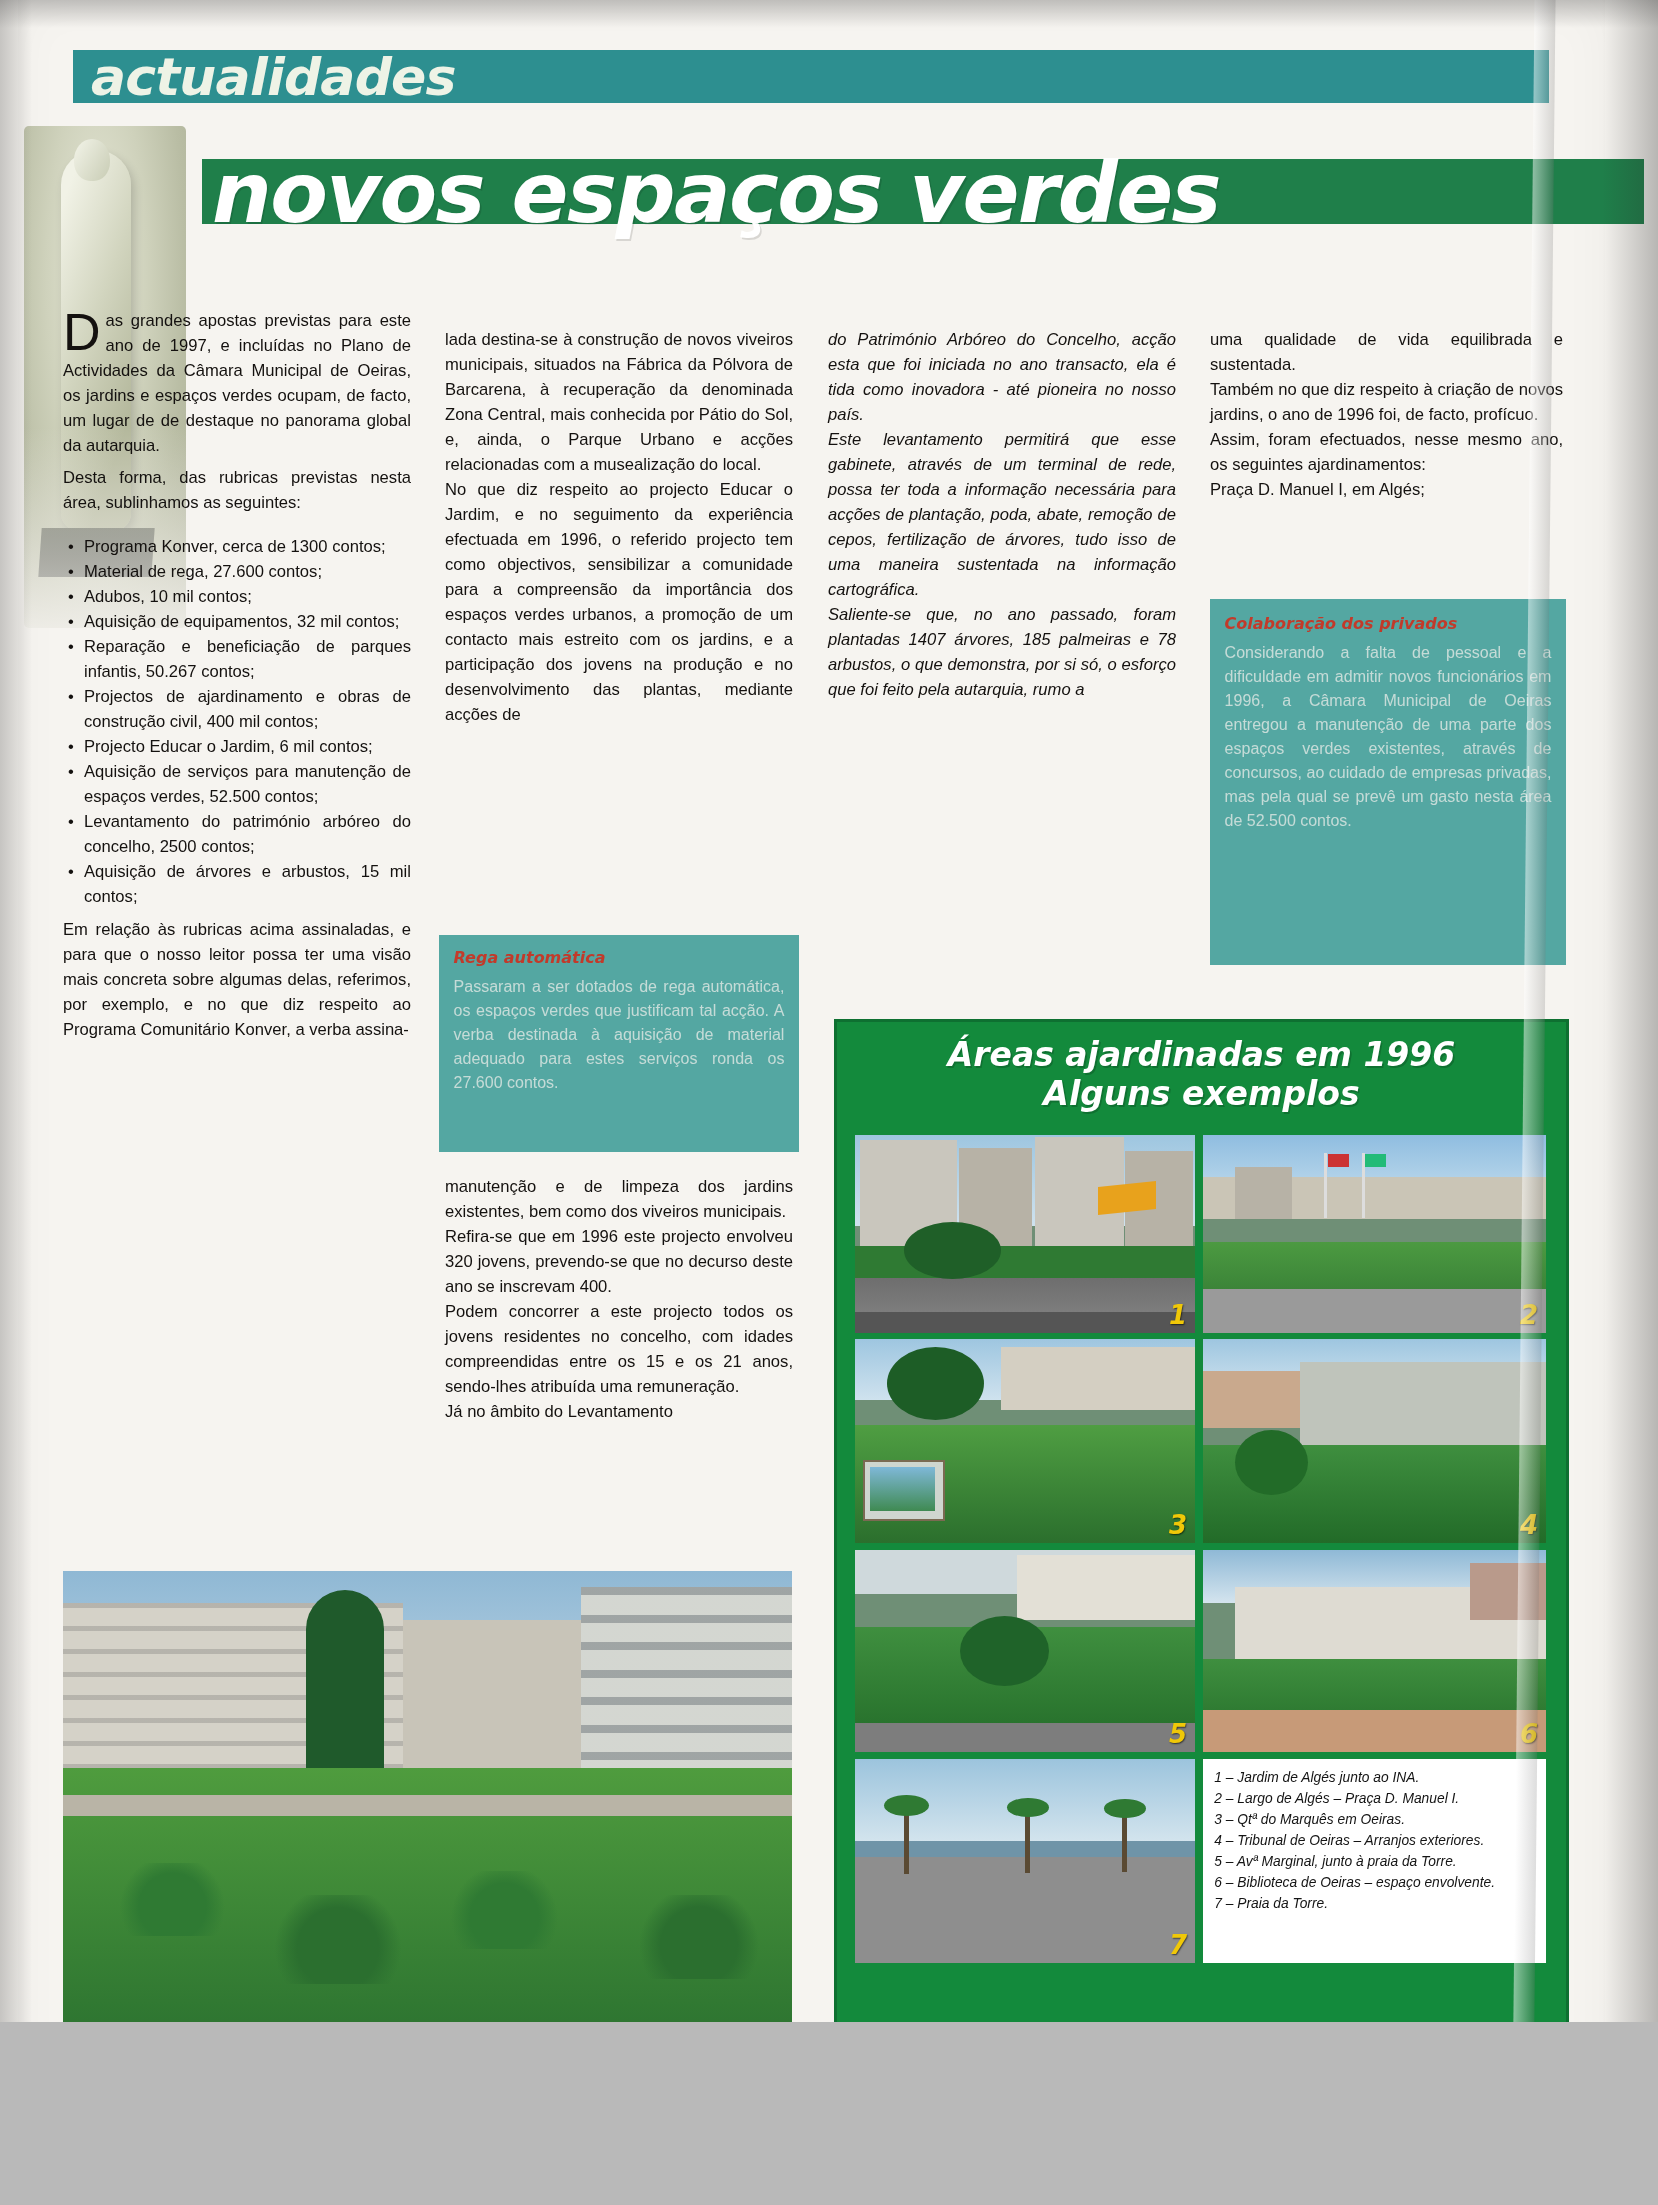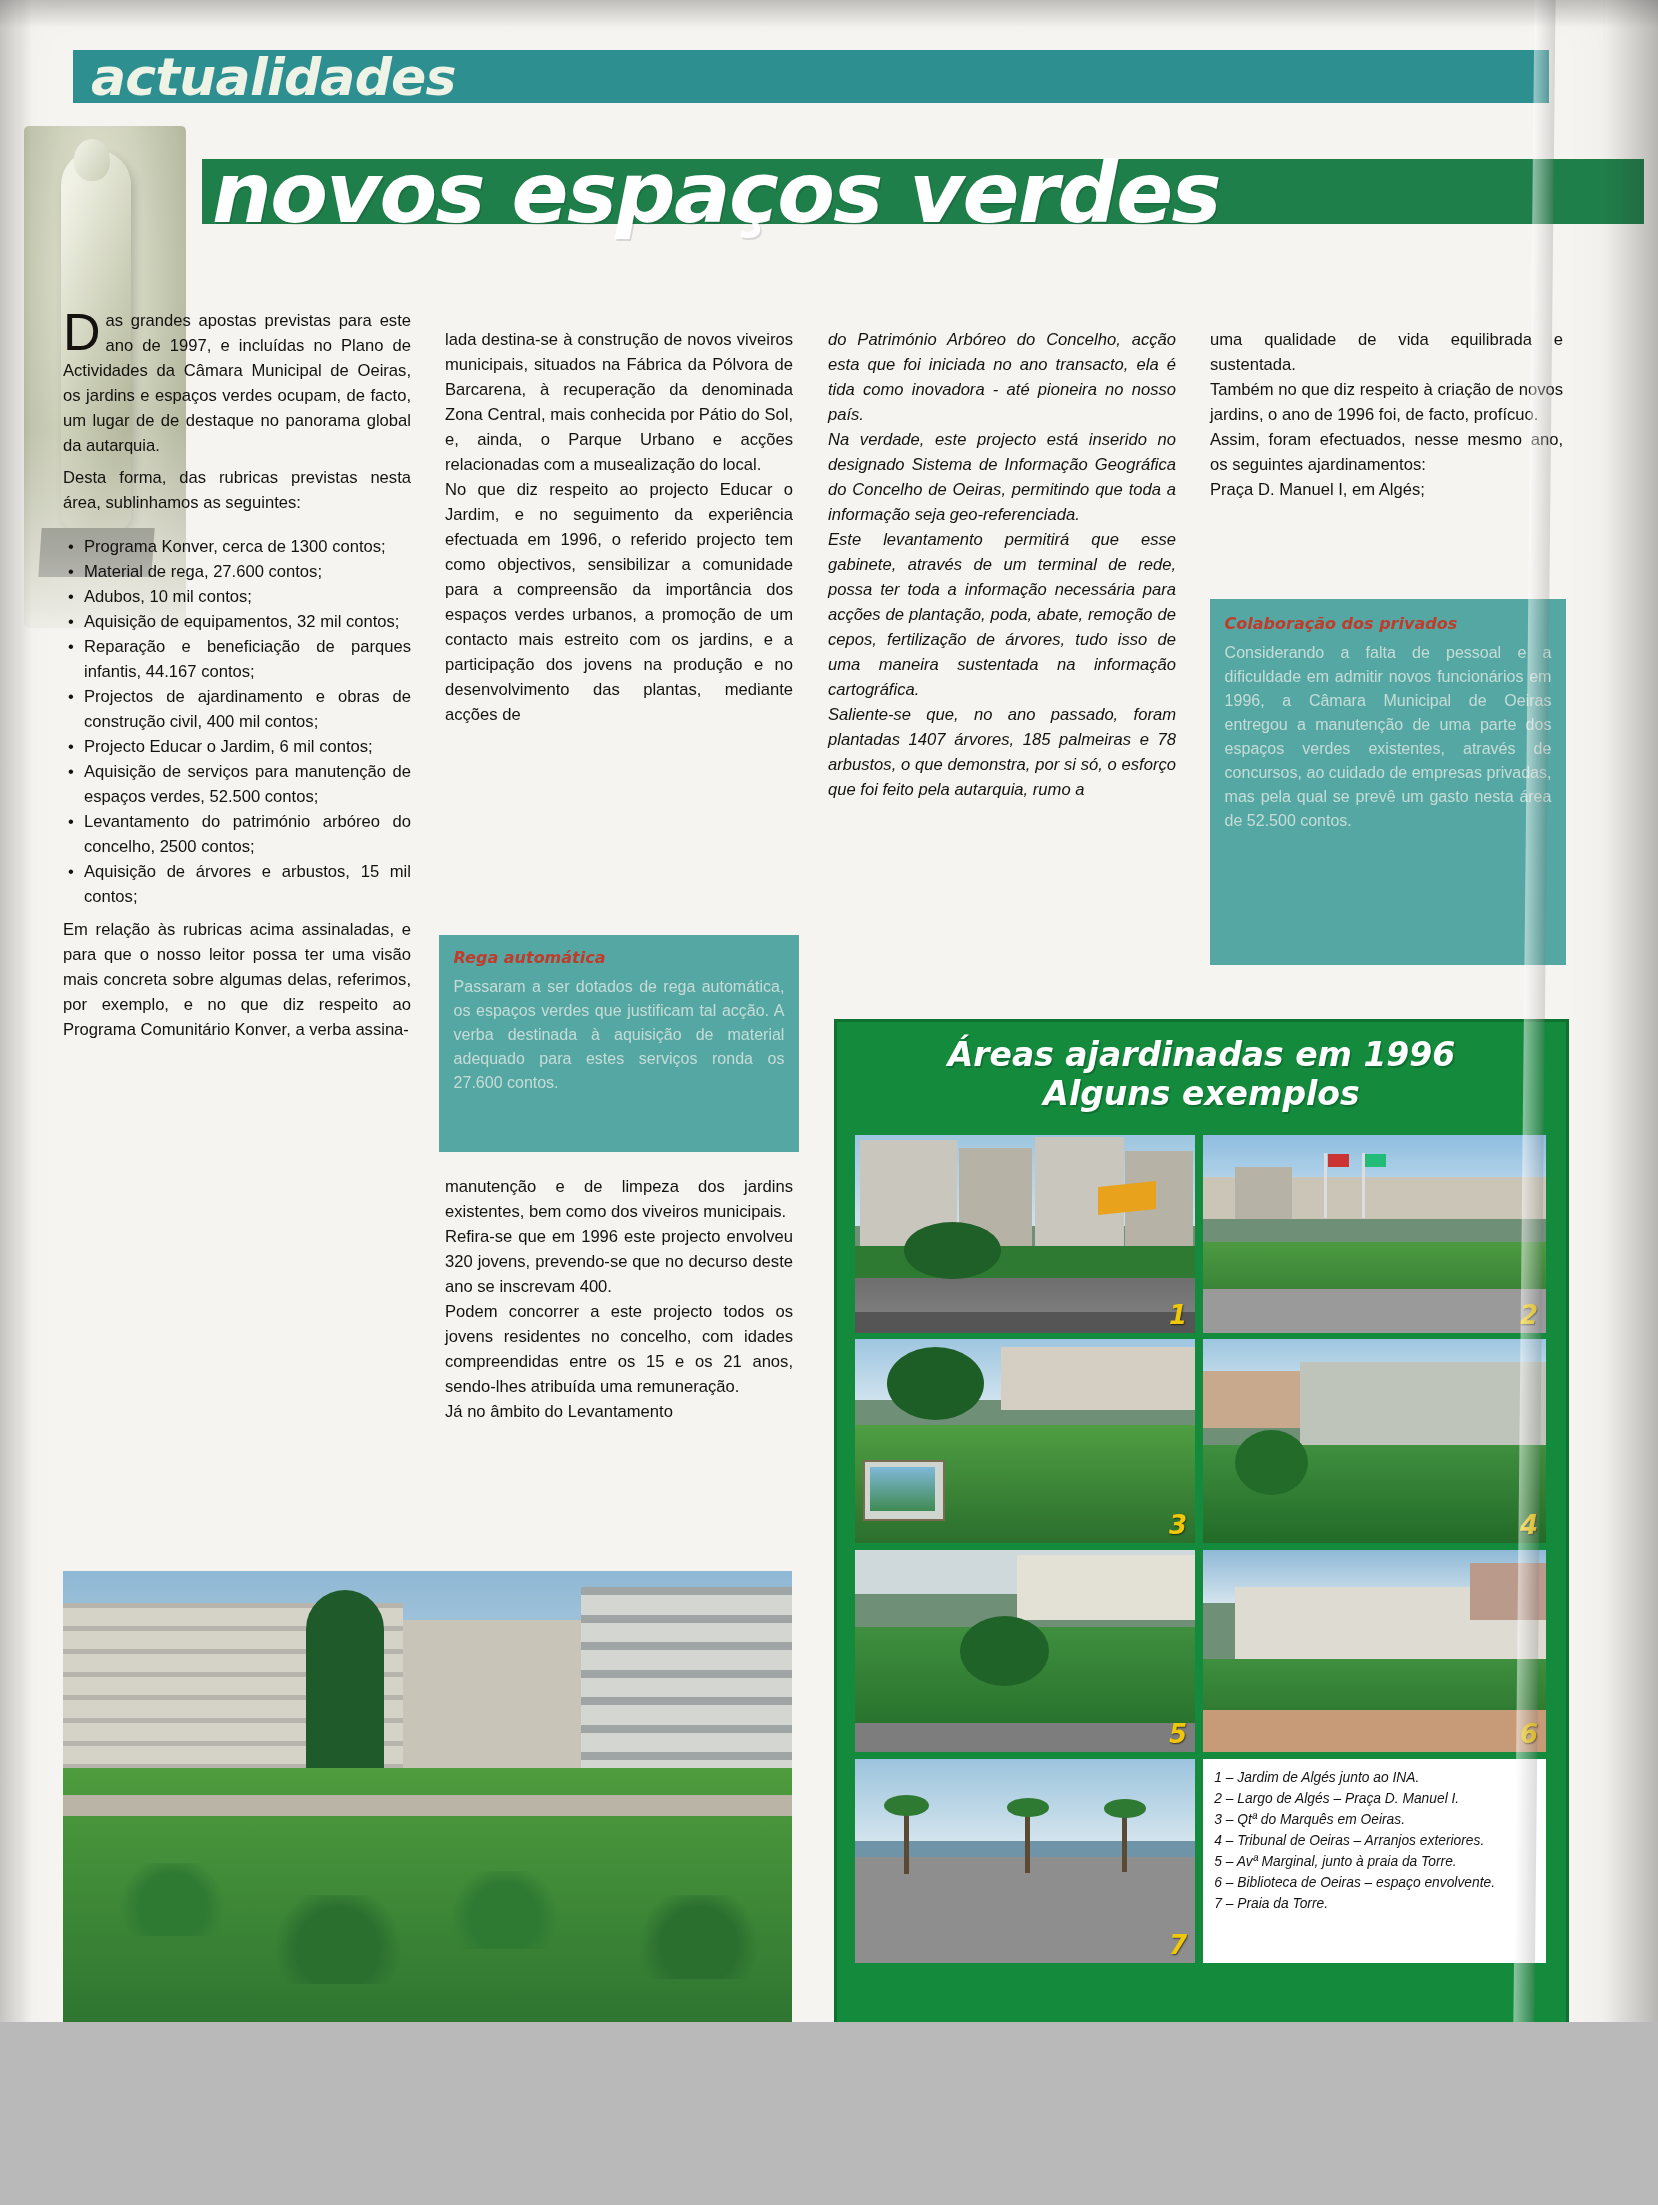--- a/index.html
+++ b/index.html
@@ -287,21 +287,21 @@
   </div>
 
   <div class="col" style="left:63px; top:308px; width:348px;">
     <p><span class="dropcap">D</span><span>as grandes apostas previstas para este ano de 1997, e incluídas no Plano de Actividades da Câmara Municipal de Oeiras, os jardins e espaços verdes ocupam, de facto, um lugar de de destaque no panorama global da autarquia.</span></p>
     <p style="margin-top:6.5px;">Desta forma, das rubricas previstas nesta área, sublinhamos as seguintes:</p>
     <ul class="bullets" style="margin-top:19px;">
       <li>Programa Konver, cerca de 1300 contos;</li>
       <li>Material de rega, 27.600 contos;</li>
       <li>Adubos, 10 mil contos;</li>
       <li>Aquisição de equipamentos, 32 mil contos;</li>
-      <li>Reparação e beneficiação de parques infantis, 44.167 contos;</li>
+      <li>Reparação e beneficiação de parques infantis, 50.267 contos;</li>
       <li>Projectos de ajardinamento e obras de construção civil, 400 mil contos;</li>
       <li>Projecto Educar o Jardim, 6 mil contos;</li>
       <li>Aquisição de serviços para manutenção de espaços verdes, 52.500 contos;</li>
       <li>Levantamento do património arbóreo do concelho, 2500 contos;</li>
       <li>Aquisição de árvores e arbustos, 15 mil contos;</li>
     </ul>
     <p style="margin-top:8px;">Em relação às rubricas acima assinaladas, e para que o nosso leitor possa ter uma visão mais concreta sobre algumas delas, referimos, por exemplo, e no que diz respeito ao Programa Comunitário Konver, a verba assina-</p>
   </div>
 
   <div class="col" style="left:445px; top:327px; width:348px;">
@@ -316,21 +316,20 @@
 
   <div class="col" style="left:445px; top:1174px; width:348px;">
     <p>manutenção e de limpeza dos jardins existentes, bem como dos viveiros municipais.</p>
     <p>Refira-se que em 1996 este projecto envolveu 320 jovens, prevendo-se que no decurso deste ano se inscrevam 400.</p>
     <p>Podem concorrer a este projecto todos os jovens residentes no concelho, com idades compreendidas entre os 15 e os 21 anos, sendo-lhes atribuída uma remuneração.</p>
     <p>Já no âmbito do Levantamento</p>
   </div>
 
   <div class="col" style="left:828px; top:327px; width:348px;font-style:italic;">
     <p>do Património Arbóreo do Concelho, acção esta que foi iniciada no ano transacto, ela é tida como inovadora - até pioneira no nosso país.</p>
-    <p>Na verdade, este projecto está inserido no designado Sistema de Informação Geográfica do Concelho de Oeiras, permitindo que toda a informação seja geo-referenciada.</p>
     <p>Este levantamento permitirá que esse gabinete, através de um terminal de rede, possa ter toda a informação necessária para acções de plantação, poda, abate, remoção de cepos, fertilização de árvores, tudo isso de uma maneira sustentada na informação cartográfica.</p>
     <p>Saliente-se que, no ano passado, foram plantadas 1407 árvores, 185 palmeiras e 78 arbustos, o que demonstra, por si só, o esforço que foi feito pela autarquia, rumo a</p>
   </div>
 
   <div class="col" style="left:1210px; top:327px; width:353px;">
     <p>uma qualidade de vida equilibrada e sustentada.</p>
     <p>Também no que diz respeito à criação de novos jardins, o ano de 1996 foi, de facto, profícuo.</p>
     <p>Assim, foram efectuados, nesse mesmo ano, os seguintes ajardinamentos:</p>
     <p>Praça D. Manuel I, em Algés;</p>
   </div>

